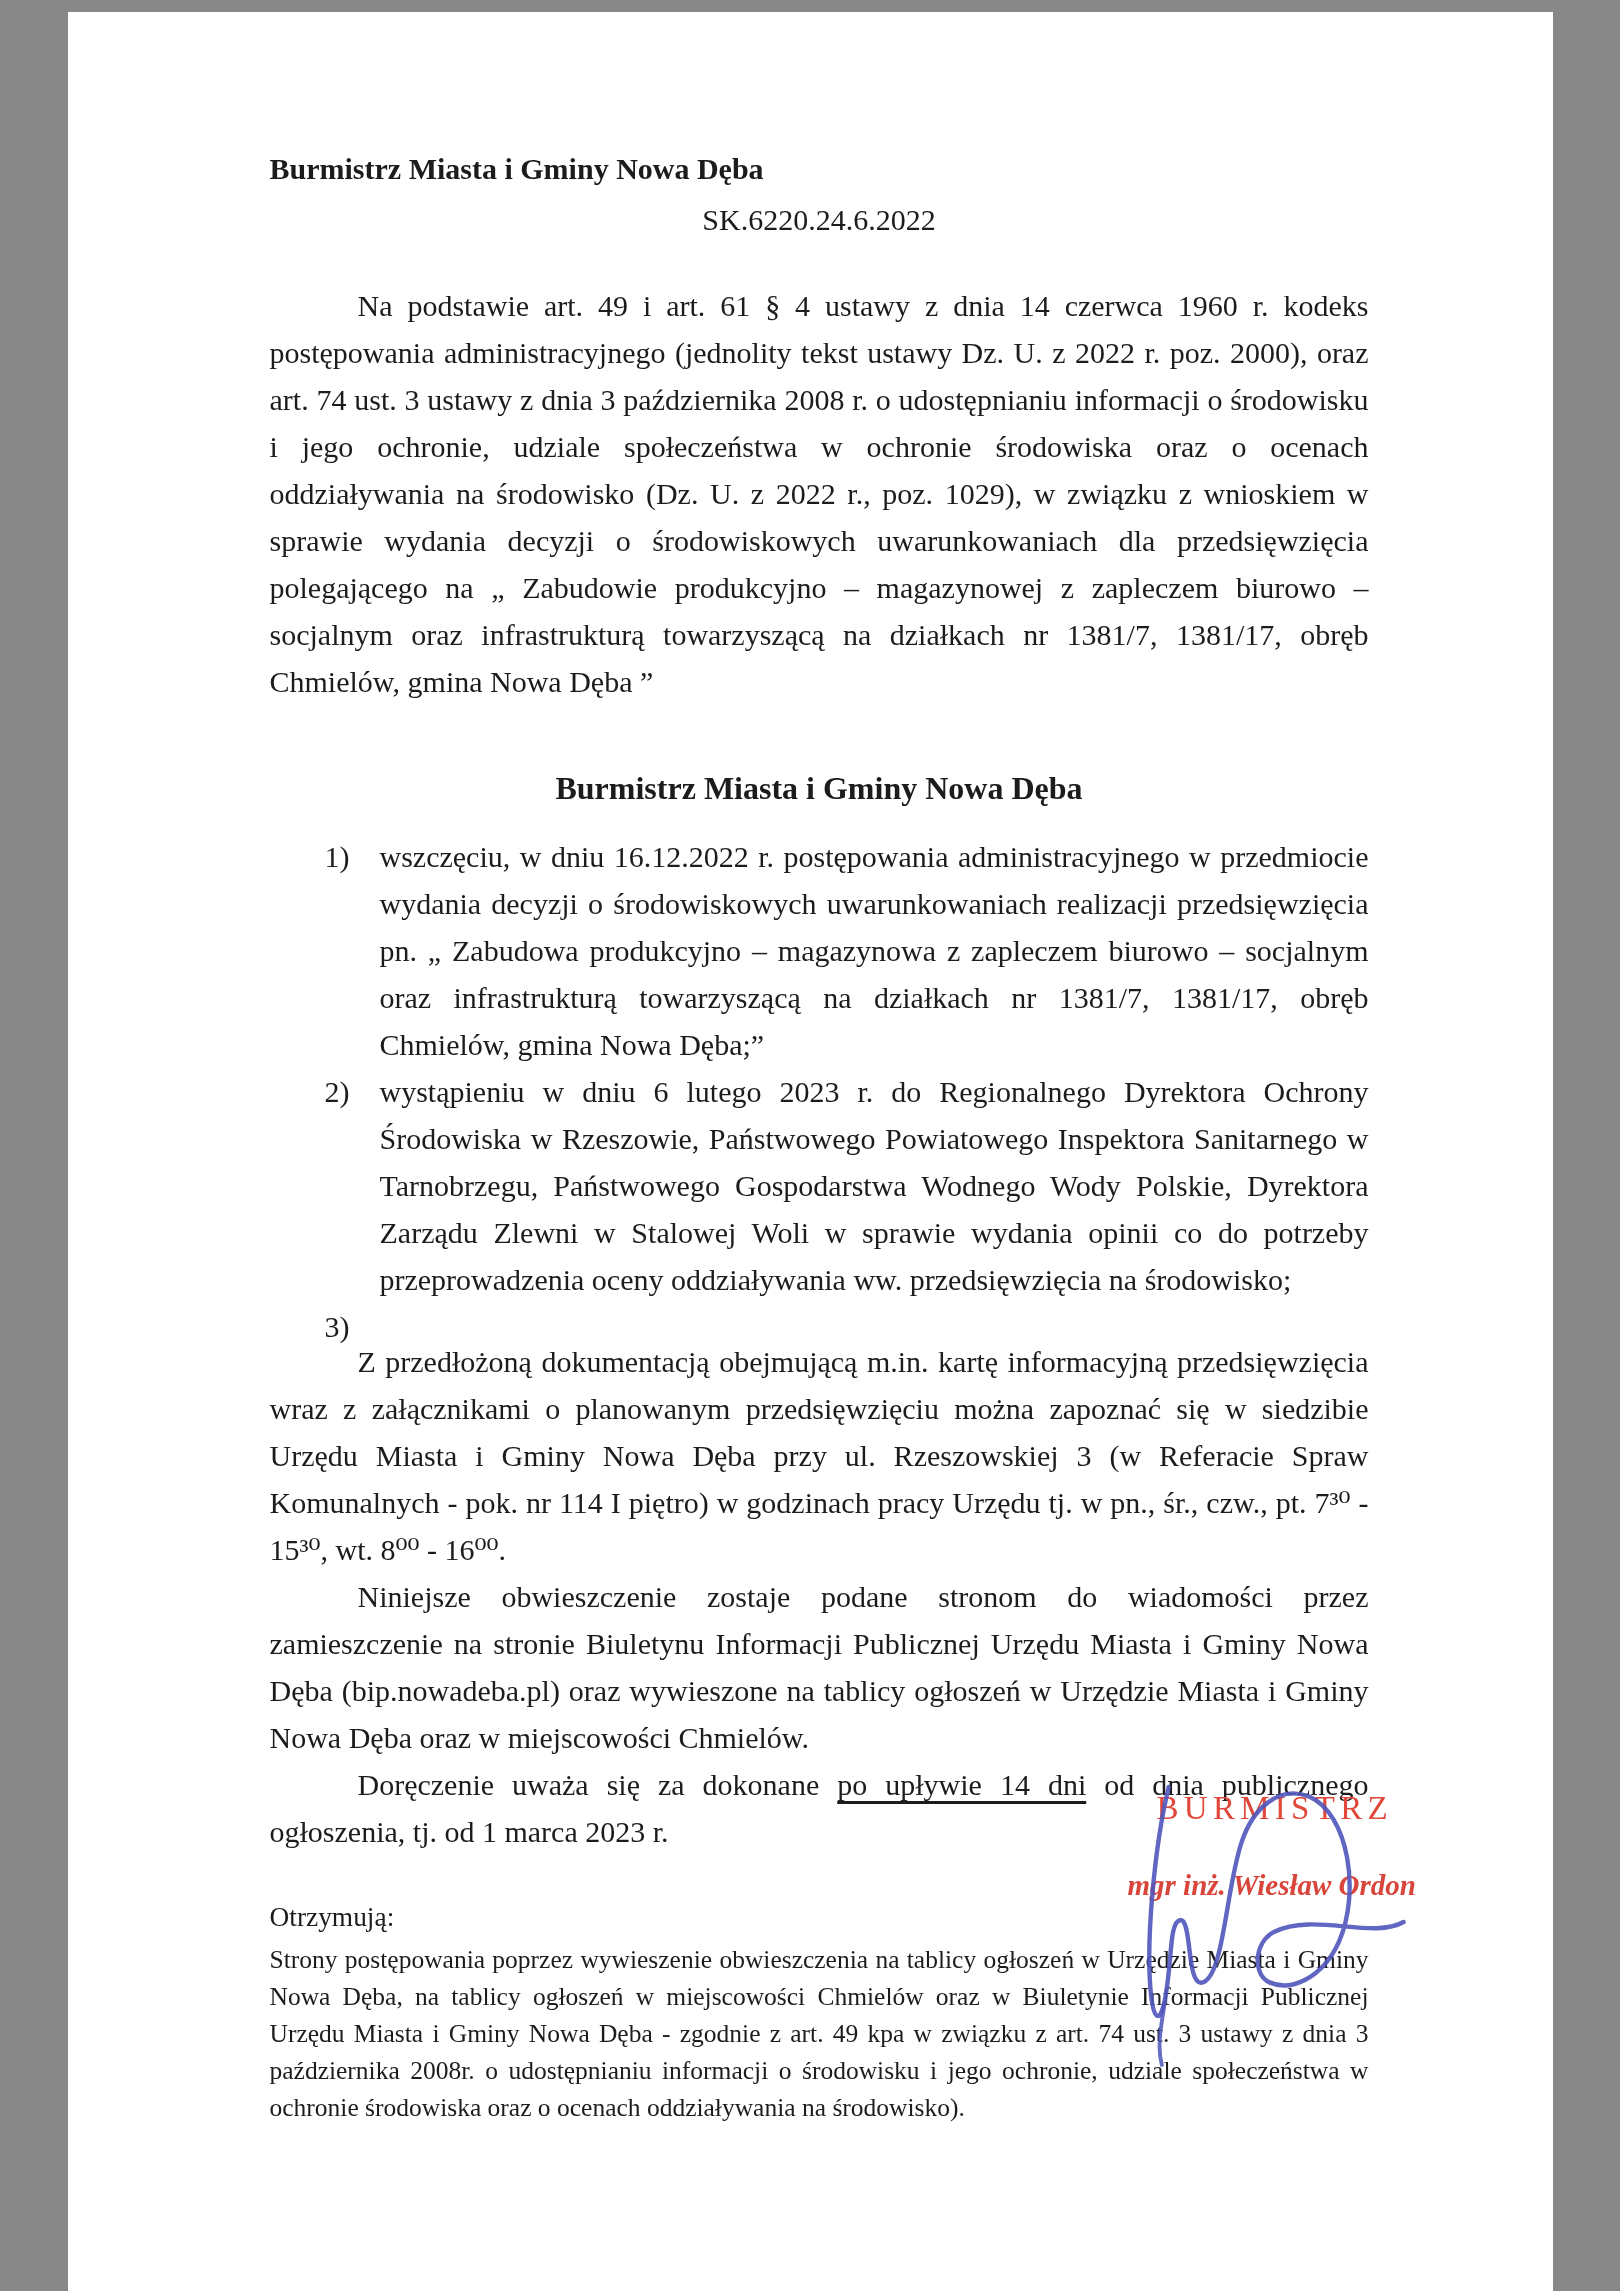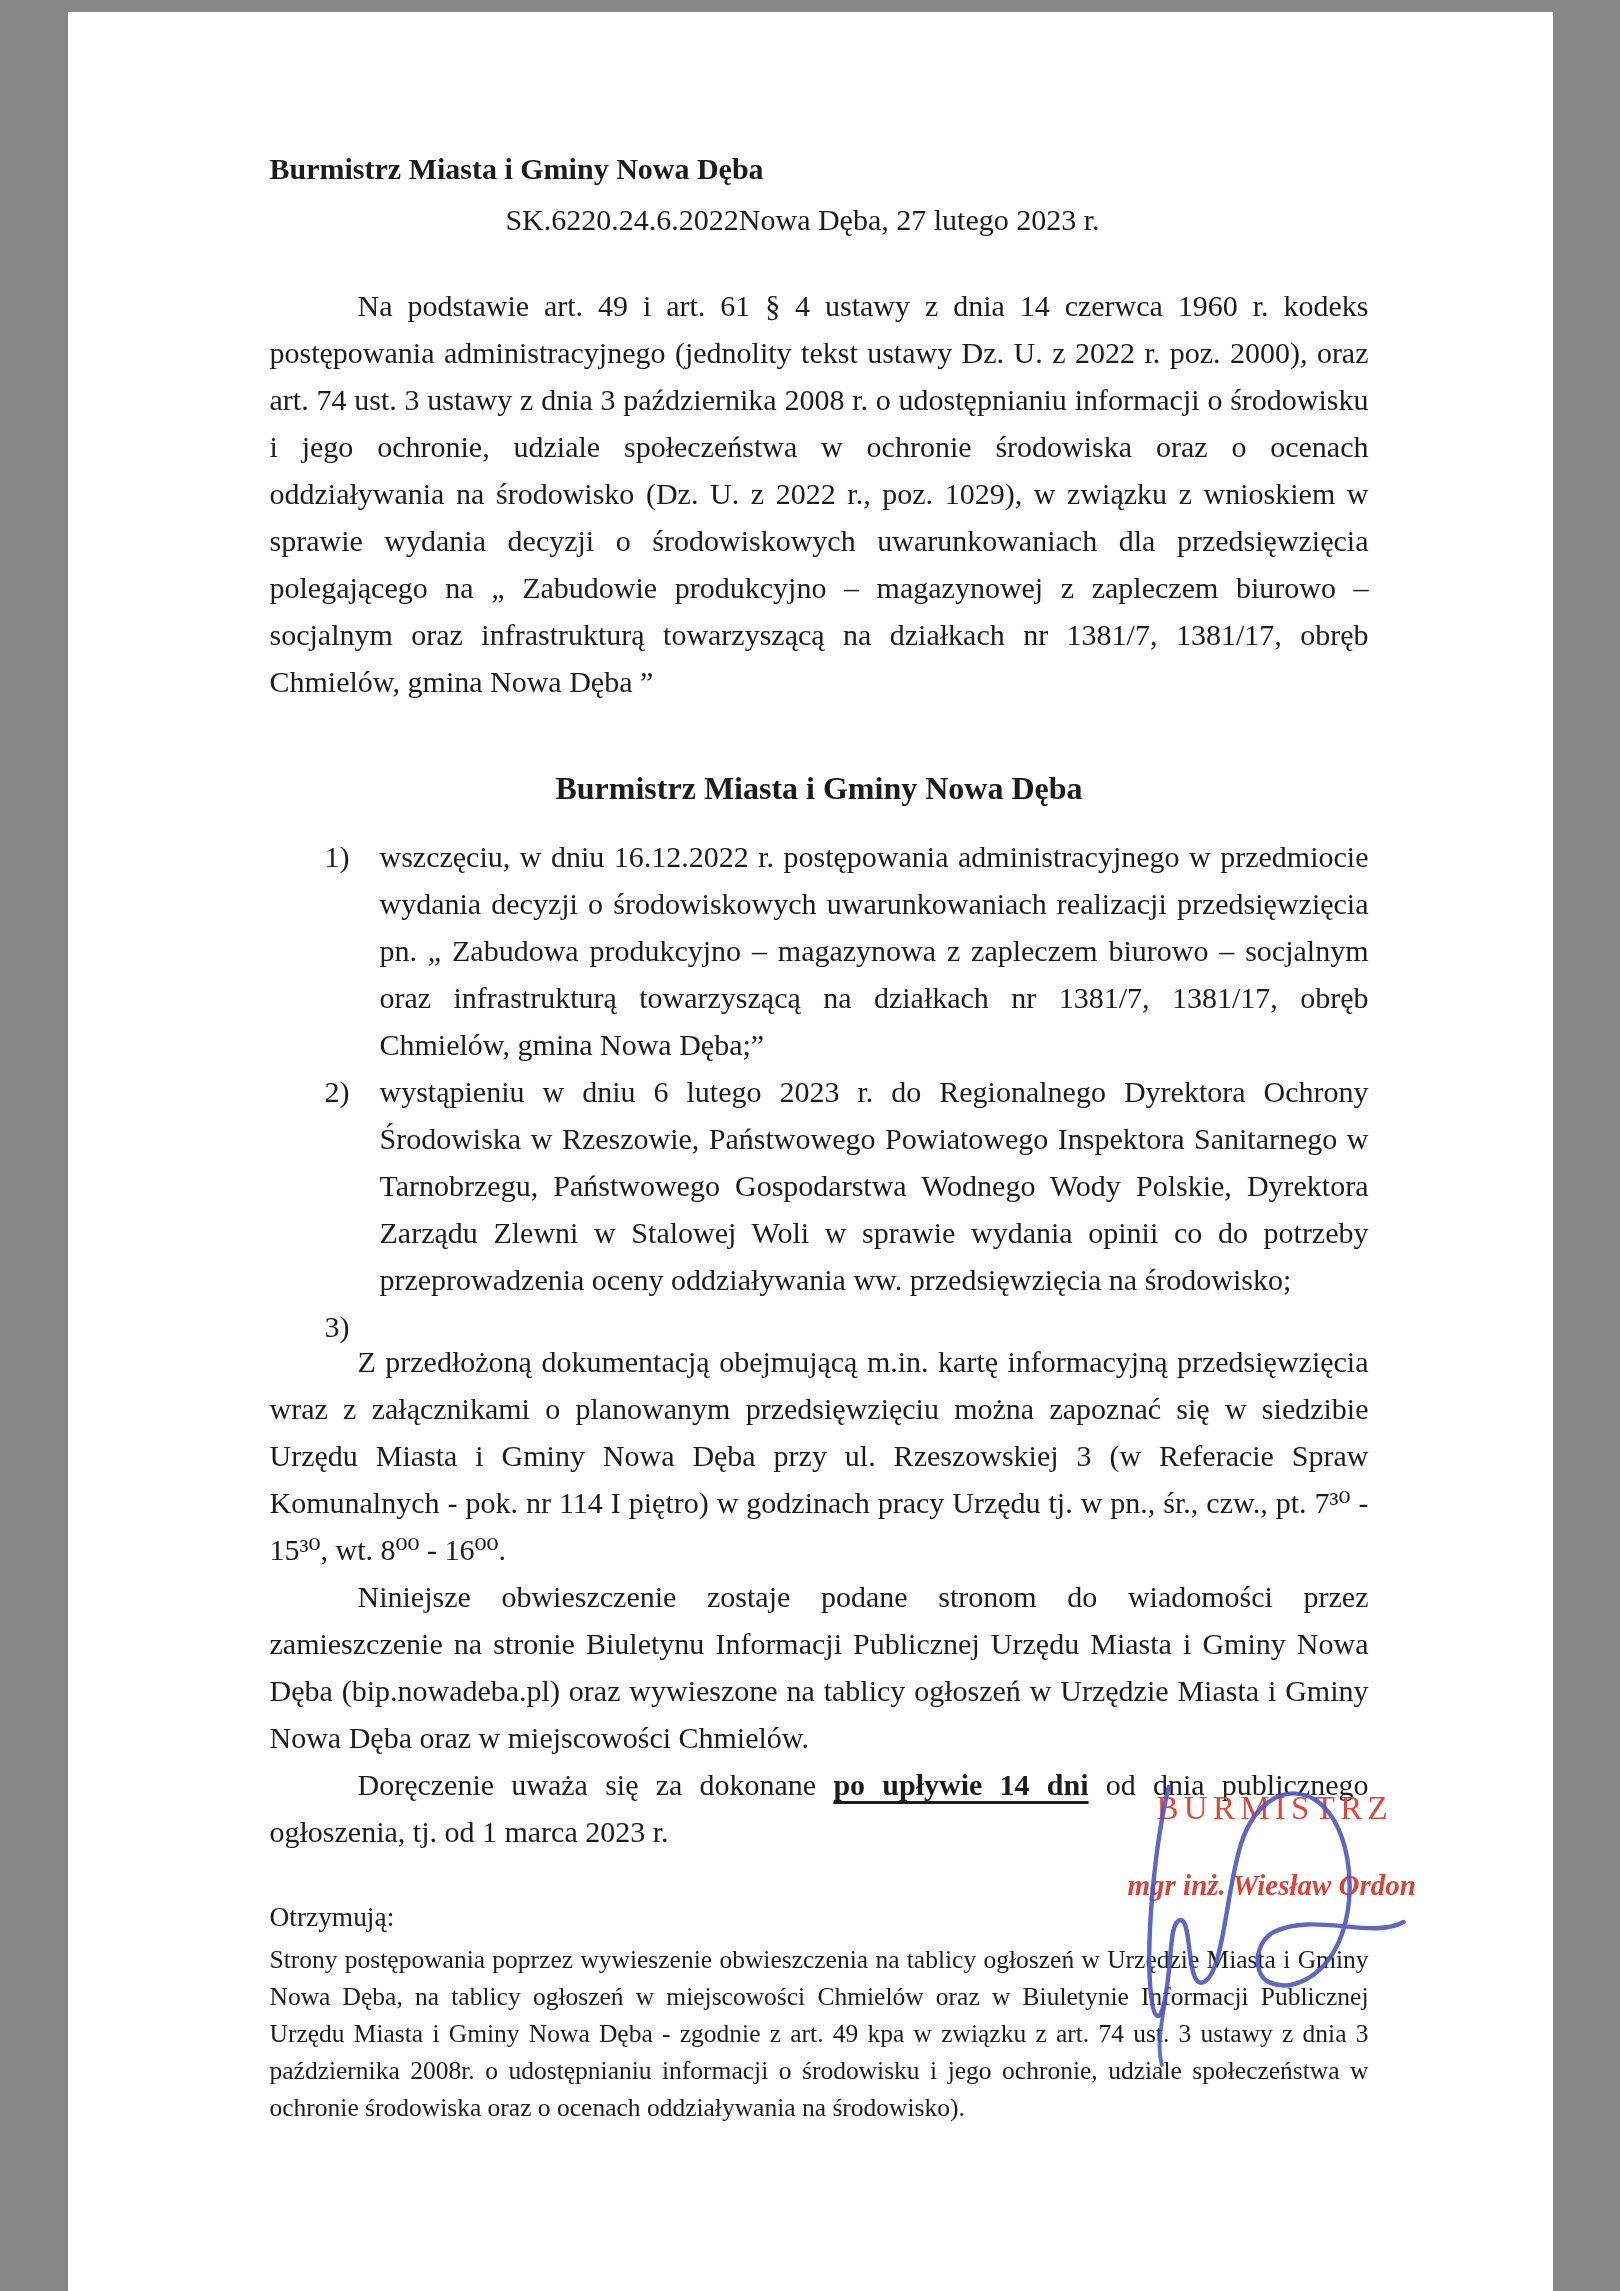--- a/index.html
+++ b/index.html
@@ -42,21 +42,21 @@
     font-weight:bold;font-size:32px;line-height:52px;
   }
   
   .num-list{margin-top:19.6px;}
   .list-item{position:relative;padding-left:110px;text-align:justify;}
   .list-item .marker{position:absolute;left:55px;top:0;}
   
   .info-block{margin-top:35px;}
   
   .delivery{position:relative;}
-  .emph{font-weight:bold;text-decoration:underline;text-decoration-thickness:2.9px;text-underline-offset:5.9px;}
+  .emph{font-weight:normal;text-decoration:underline;text-decoration-thickness:2.9px;text-underline-offset:5.9px;}
   
   .signature{position:absolute;left:799px;top:29px;width:412px;pointer-events:none;}
   .stamp-role{
     color:#e0493a;font-size:33px;letter-spacing:0.16em;
     font-weight:normal;line-height:37px;
   }
   .stamp-name{
     margin-top:41px;margin-left:-29px;
     color:#d9453a;font-size:29px;font-style:italic;font-weight:bold;
     line-height:35px;white-space:nowrap;
@@ -74,21 +74,20 @@
 </style>
 </head>
 <body>
 
 <div class="page">
   <div class="content">
 
     <div class="issuer">Burmistrz Miasta i Gminy Nowa Dęba</div>
     <div class="ref-row">
       <span class="case">SK.6220.24.6.2022</span>
-      <span class="date">Nowa Dęba, 27 lutego 2023 r.</span>
     </div>
 
 
     <p class="para first">Na podstawie art. 49 i art. 61 § 4 ustawy z dnia 14 czerwca 1960 r. kodeks postępowania administracyjnego (jednolity tekst ustawy Dz. U. z 2022 r. poz. 2000), oraz art. 74 ust. 3 ustawy z dnia 3 października 2008 r. o udostępnianiu informacji o środowisku i jego ochronie, udziale społeczeństwa w ochronie środowiska oraz o ocenach oddziaływania na środowisko (Dz. U. z 2022 r., poz. 1029), w związku z wnioskiem w sprawie wydania decyzji o środowiskowych uwarunkowaniach dla przedsięwzięcia polegającego na „ Zabudowie produkcyjno – magazynowej z zapleczem biurowo – socjalnym oraz infrastrukturą towarzyszącą na działkach nr 1381/7, 1381/17, obręb Chmielów, gmina Nowa Dęba ”</p>
 
     <div class="notice-heading">
       <div>Burmistrz Miasta i Gminy Nowa Dęba</div>
     </div>
 
     <div class="num-list">

